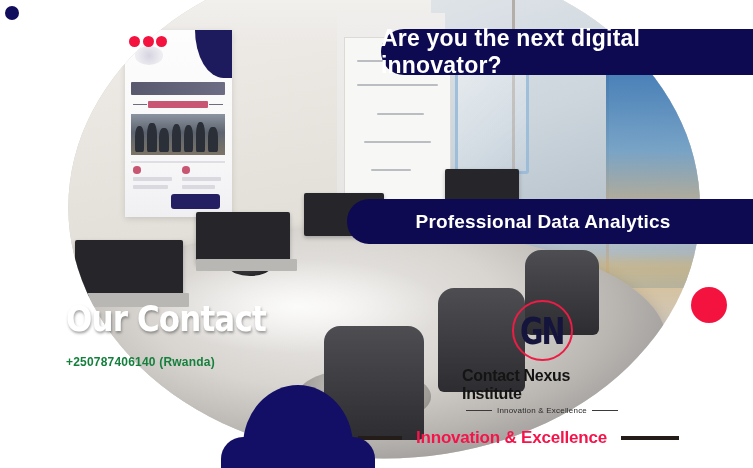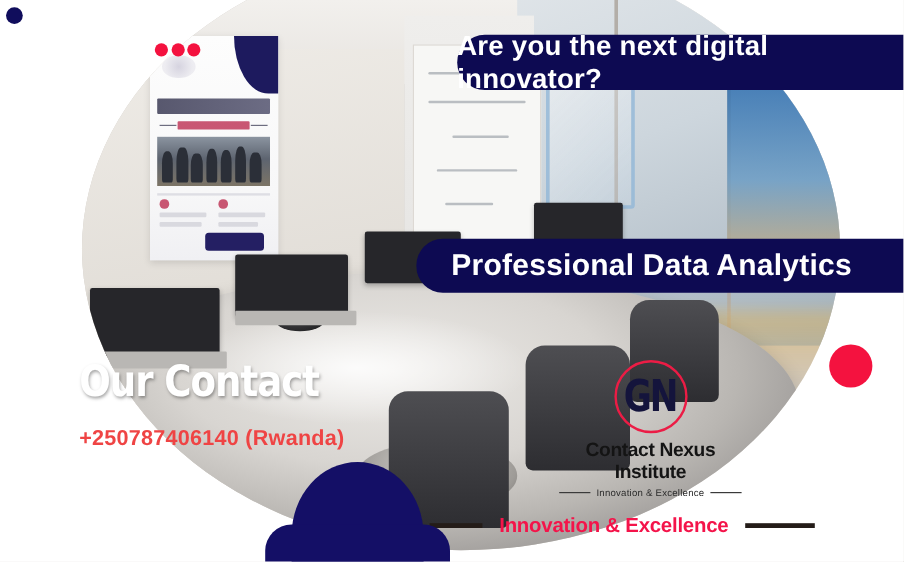--- a/index.html
+++ b/index.html
@@ -91,39 +91,39 @@
 
   
   .nav-banner{
     position:absolute; background:#0d0a52; color:#ffffff;
     display:flex; align-items:center; justify-content:center;
     font-weight:bold; letter-spacing:.2px;
   }
   #banner-1{ left:381px; top:29px; width:372px; height:46px;
     border-radius:23px 0 0 23px; font-size:23px; padding-right:16px;}
   #banner-2{ left:347px; top:199px; width:406px; height:45px;
-    border-radius:22px 0 0 22px; font-size:25px; padding-right:14px;}
+    border-radius:22px 0 0 22px; font-size:19px; padding-right:14px;}
 
   
   #contact-title{
     position:absolute; left:66px; top:298px;
     font-family:"DejaVu Sans", sans-serif;
     font-weight:bold; font-size:36px; color:#ffffff;
     letter-spacing:-1px; transform:scaleX(.86); transform-origin:left center;
     text-shadow:1px 2px 3px rgba(0,0,0,.35);
   }
   .phone{
-    position:absolute; color:#ef4444; font-weight:bold; font-size:18px;
+    position:absolute; color:#15803d; font-weight:bold; font-size:12px;
     letter-spacing:.2px; white-space:nowrap;
   }
   #phone-rwanda{ left:66px; top:355px; }
   #phone-kenya { left:69px; top:395px; }
 
   
-  #logo-lockup{position:absolute; left:462px; top:300px; width:160px; text-align:center;}
+  #logo-lockup{position:absolute; left:462px; top:300px; width:160px; text-align:left;}
   #logo-mark{
     width:61px;height:61px;margin:0 auto;border-radius:50%;
     border:2.5px solid #ec1c45; display:flex;align-items:center;justify-content:center;
   }
   #logo-initials{
     font-family:"DejaVu Sans", sans-serif; font-weight:bold; font-size:31px;
     color:#14143c; letter-spacing:-2px; transform:scaleY(1.18) scaleX(.92);
   }
   #logo-name{
     margin-top:6px; font-weight:bold; font-size:16px; color:#141414; letter-spacing:-.3px;

